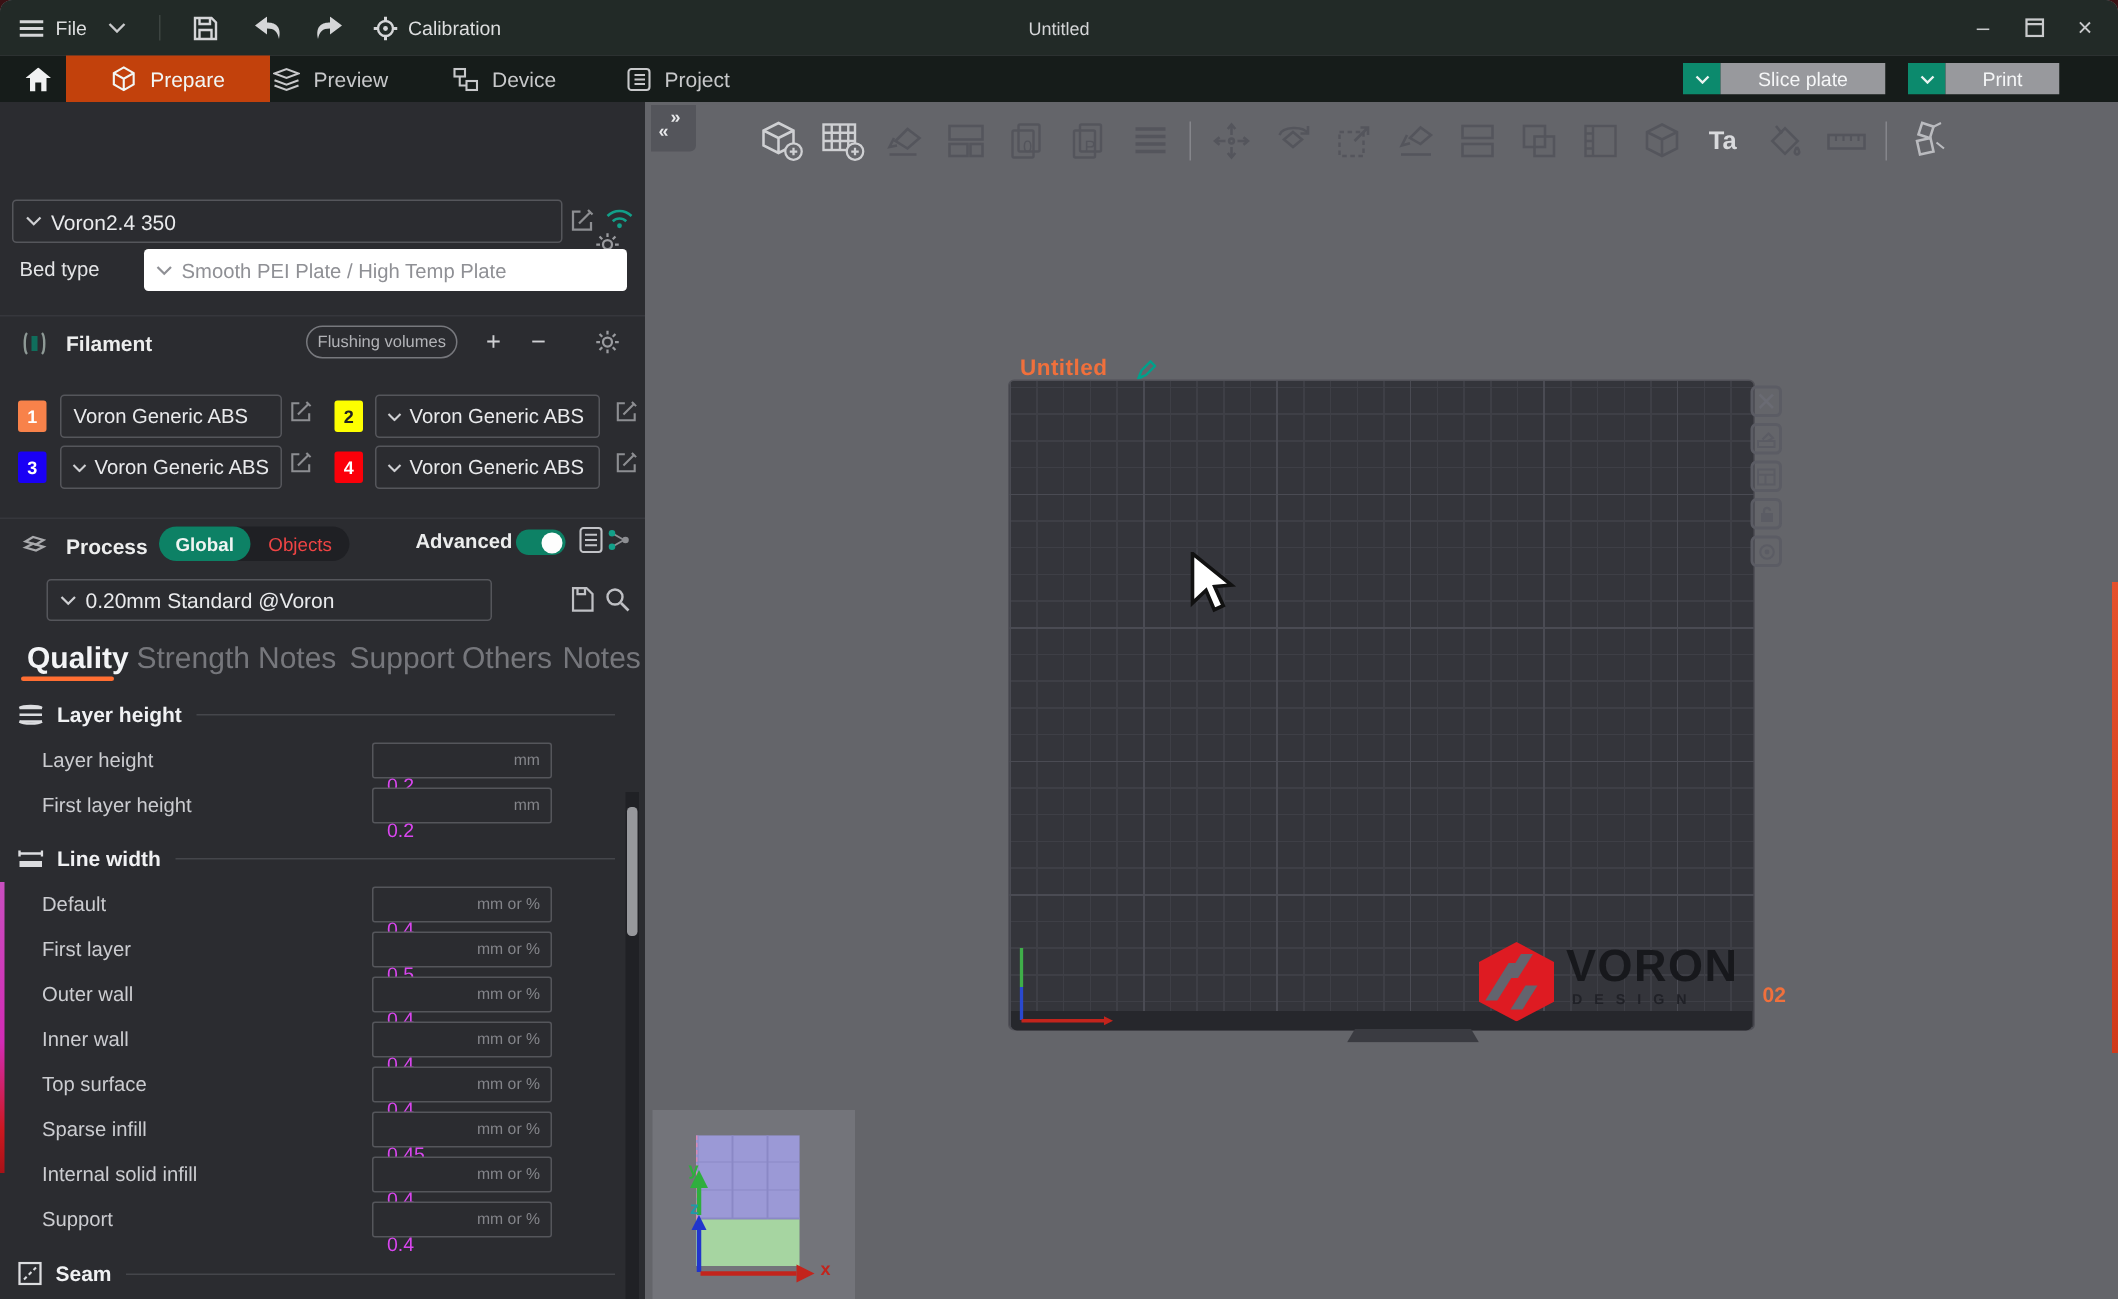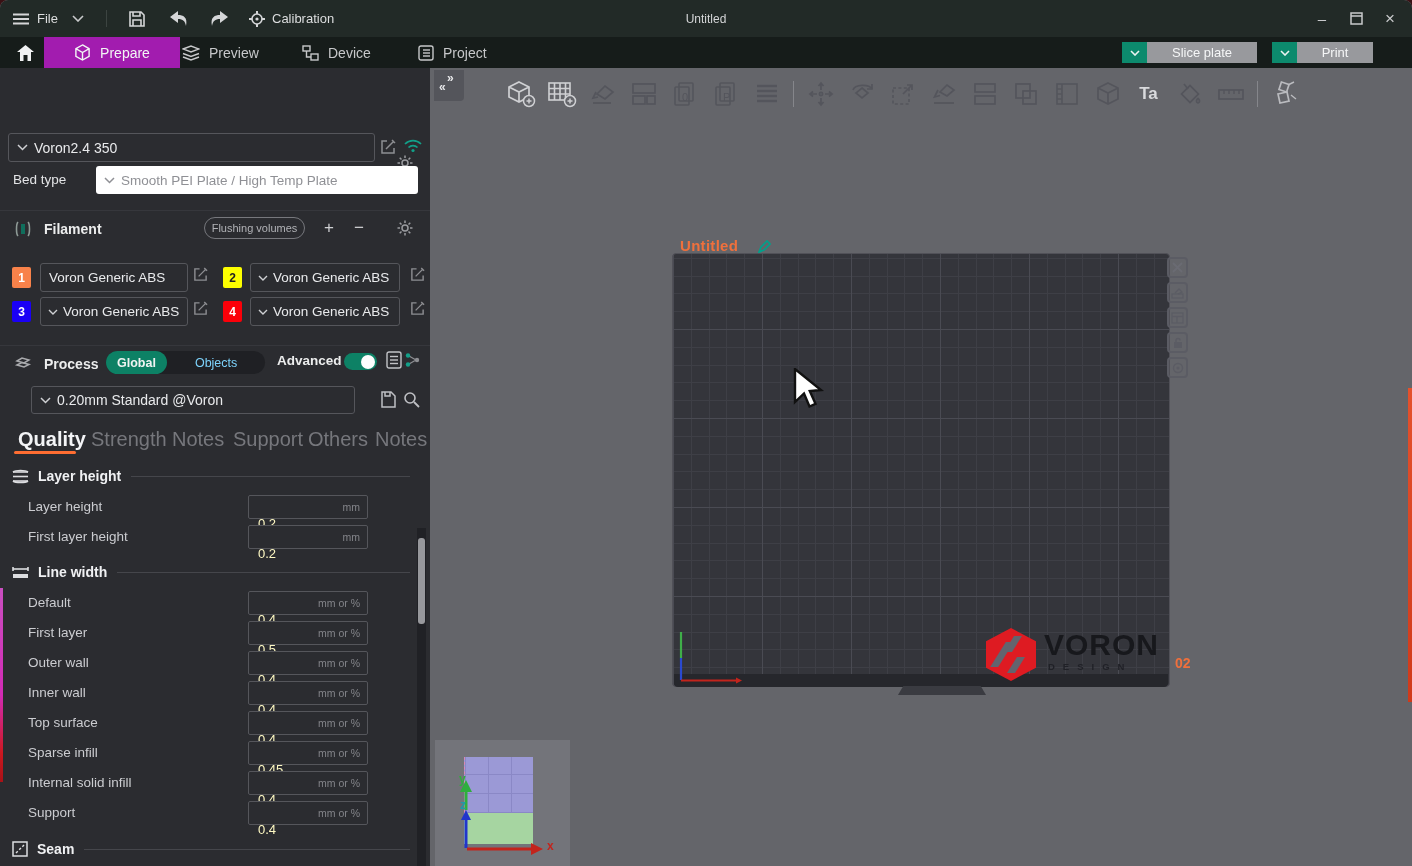--- a/index.html
+++ b/index.html
@@ -12,48 +12,48 @@
   
   #titlebar { position:absolute; left:0; top:0; width:1412px; height:37px; background:#222a27; border-radius:8px 8px 0 0; }
   #titlebar .tb-item { position:absolute; top:0; height:37px; display:flex; align-items:center; color:#dddedf; font-size:13px; }
   .tb-sep { position:absolute; left:106px; top:10px; width:1px; height:17px; background:#3c4441; }
   #win-title { position:absolute; left:0; width:1412px; top:0; height:37px; display:flex; align-items:center; justify-content:center; color:#d4d5d7; font-size:12px; }
   .winctl { position:absolute; top:0; width:34px; height:37px; display:flex; align-items:center; justify-content:center; color:#c9cacc; font-size:15px; }
 
   
   #navbar { position:absolute; left:0; top:37px; width:1412px; height:31px; background:#161c1a; }
   .nav-tab { position:absolute; top:0; height:31px; display:flex; align-items:center; gap:9px; color:#c7c8ca; font-size:14px; }
-  .nav-tab.active { background:#a21caf; color:#f2f6f4; }
+  .nav-tab.active { background:#c2410c; color:#f2f6f4; }
   .pillbtn { position:absolute; top:5px; height:21px; display:flex; align-items:stretch; border-radius:0; overflow:hidden; }
   .pillbtn .cap { width:25px; background:#0c8a6d; display:flex; align-items:center; justify-content:center; }
   .pillbtn .body { background:#98999d; color:#f5f6f7; font-size:13px; display:flex; align-items:center; justify-content:center; }
 
   
   #panel { position:absolute; left:0; top:68px; width:430px; height:798px; background:#2b2c30; }
   .sec-head { position:absolute; left:0; width:430px; height:36px; display:flex; align-items:center; color:#eceded; font-size:14px; font-weight:bold; border-top:1px solid #36373c; }
   .selectbox { position:absolute; border:1px solid #55565b; border-radius:3px; display:flex; align-items:center; color:#e9eaec; font-size:14px; background:#2b2c30; }
   .selectbox .chev { margin:0 6px 0 8px; }
   .ddgray { background:#ffffff; border:none; color:#8f9095; }
   .flush-pill { position:absolute; border:1px solid #77787d; border-radius:11px; color:#b2b3b7; font-size:11px; display:flex; align-items:center; justify-content:center; }
   .pm { position:absolute; color:#cfd0d3; font-size:17px; width:18px; text-align:center; cursor:default; }
   .num-sw { position:absolute; width:19px; height:21px; border-radius:2px; font-size:12px; font-weight:bold; display:flex; align-items:center; justify-content:center; }
   .fil-input { position:absolute; height:29px; border:1px solid #55565b; border-radius:3px; display:flex; align-items:center; color:#e9eaec; font-size:13.5px; }
   .seg { position:absolute; background:#1f2024; border-radius:12px; height:23px; display:flex; align-items:center; }
   .seg .on { background:#0d8165; color:#f0f4f2; border-radius:12px; height:23px; padding:0 11px; display:flex; align-items:center; font-size:12.5px; font-weight:bold; }
-  .seg .off { color:#7dd3fc; padding:0 28px; font-size:12.5px; }
+  .seg .off { color:#ef4444; padding:0 12px; font-size:12.5px; }
   .toggle { position:absolute; width:33px; height:17px; border-radius:9px; background:#0d8165; }
   .toggle .knob { position:absolute; right:2px; top:1.5px; width:14px; height:14px; border-radius:50%; background:#fdfdfd; }
   .ptab { position:absolute; top:425px; height:28px; display:flex; align-items:center; color:#76777c; font-size:20px; }
   .ptab.active { color:#f3f4f6; font-weight:bold; }
   .ptab-underline { position:absolute; top:450px; height:3px; background:#ff6e32; border-radius:2px; }
   .set-head { position:absolute; left:0; width:416px; height:22px; display:flex; align-items:center; color:#f0f1f3; font-size:14px; font-weight:bold; }
   .set-head .hline { flex:1; height:1px; background:#45464b; margin:0 6px 0 10px; }
   .set-label { position:absolute; left:28px; color:#cbccd0; font-size:13.5px; }
   .set-input { position:absolute; left:248px; width:120px; height:24px; border:1px solid #55565b; border-radius:2px; display:flex; align-items:center; background:#2b2c30; }
-  .set-input .v { margin-left:9px; color:#fef9c3; font-size:13px;margin-top:32px; }
+  .set-input .v { margin-left:9px; color:#d946ef; font-size:13px;margin-top:32px; }
   .set-input .u { position:absolute; right:7px; color:#84858a; font-size:10.5px; }
   #scroll-track { position:absolute; left:417px; top:460px; width:9px; height:338px; background:#202125; }
   #scroll-thumb { position:absolute; left:418px; top:470px; width:7px; height:86px; background:#97989c; border-radius:3px; }
 
   
   #toolbar { position:absolute; left:500px; top:75px; height:38px; display:flex; align-items:center; }
   .tbtn { width:41px; height:38px; display:flex; align-items:center; justify-content:center; }
   .tsep { width:1px; height:26px; background:#85868b; margin:0 6px; }
   .dim { color:#54555c; } .bright { color:#cfd0d3; }
 
@@ -367,21 +367,21 @@
     <div class="abs" style="left:405px; top:284px;">
       <svg width="15" height="16" viewBox="0 0 15 16">
           <g stroke="#8d8e92" stroke-width="1.3" fill="none">
             <path d="M4 4 L11 8 M4 12 L11 8"></path>
           </g>
           <circle cx="3" cy="3.5" r="2.2" fill="#12a089"></circle>
           <circle cx="3" cy="12.5" r="2.2" fill="#12a089"></circle>
           <circle cx="12" cy="8" r="2.2" fill="#8d8e92"></circle>
         </svg>
     </div>
-    <div class="selectbox" style="left:31px; top:318px; width:324px; height:28px;">
+    <div class="selectbox" style="left:31px; top:318px; width:297px; height:28px;">
       <svg class="chev" width="11" height="7" viewBox="0 0 11 7">
           <polyline points="1,1 5.5,5.5 10,1" fill="none" stroke="#cfd0d3" stroke-width="1.5"></polyline>
         </svg>
       <span>0.20mm Standard @Voron</span>
     </div>
     <div class="abs" style="left:381px; top:323px;">
       <svg width="15" height="17" viewBox="0 0 15 17">
           <path d="M1 1 h9 l4 4 v11 h-13 z M4 1 v4 h5 v-4" fill="none" stroke="#bfc0c4" stroke-width="1.5"></path>
         </svg>
     </div>

